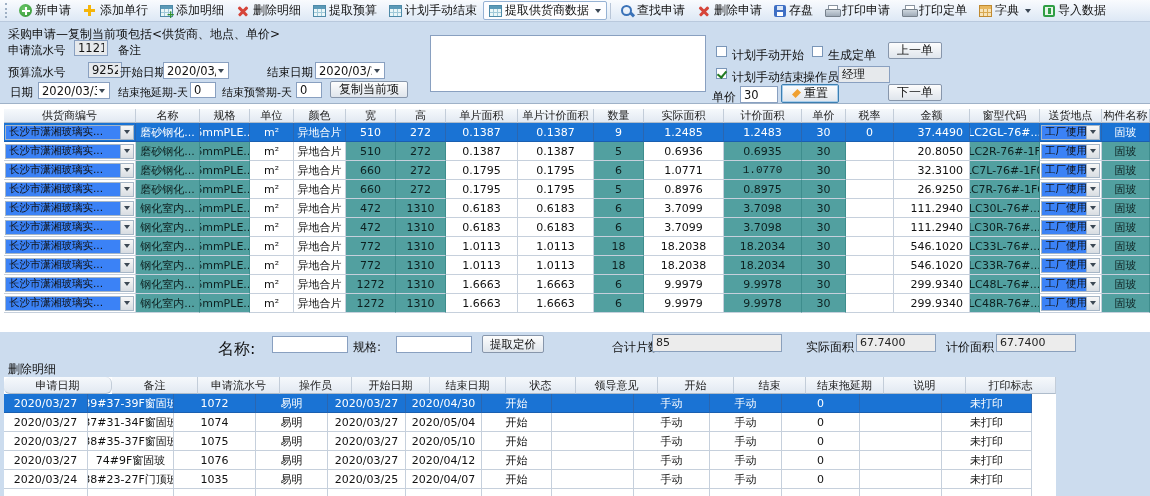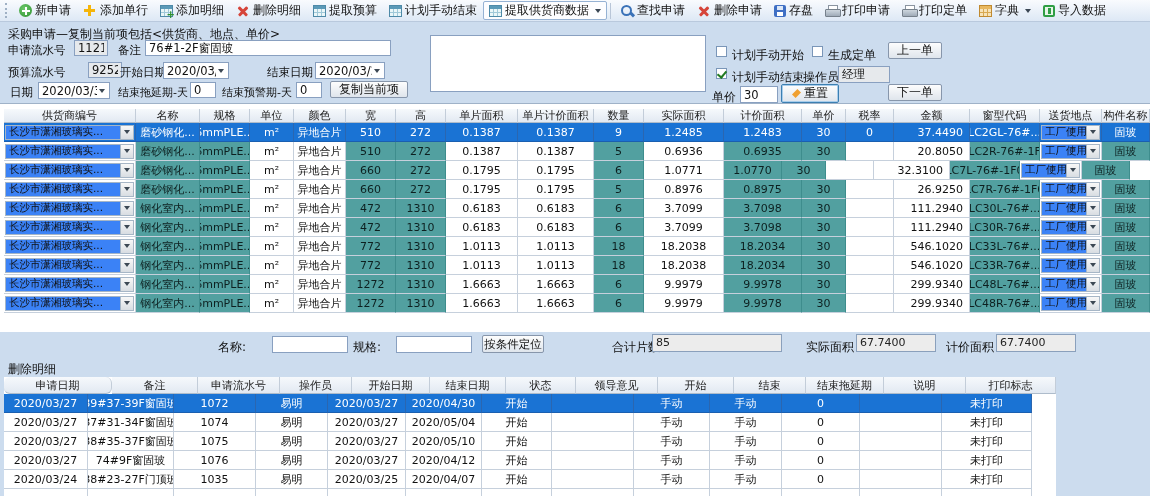--- a/index.html
+++ b/index.html
@@ -163,21 +163,20 @@
           <span>导入数据</span>
         </div></span>
   </div>
 
   <div class="form-panel">
     <div class="flabel" style="left:8px;top:4px;font-size:12px;">采购申请—复制当前项包括&lt;供货商、地点、单价&gt;</div>
 
     <div class="flabel" style="left:8px;top:21px;">申请流水号</div>
     <input class="field gray" style="left: 74px; top: 18px; width: 34px; height: 16px;" value="1121">
     <div class="flabel" style="left:118px;top:21px;">备注</div>
-    <input class="field" style="left: 145px; top: 18px; width: 246px; height: 16px;" value="76#1-2F窗固玻">
     <textarea class="notes-area" style=""></textarea>
 
     <div class="flabel" style="left:8px;top:43px;">预算流水号</div>
     <input class="field gray" style="left: 74px; top: 40px; width: 34px; height: 16px; margin-left: 14px;" value="9252">
     <div class="flabel" style="left:120px;top:43px;">开始日期</div>
     <div class="datebox" style="left:163px;top:40px;width:66px;height:17px;">
       <span class="dval">2020/03/21</span>
       <span class="dd-caret"></span>
     </div>
     <div class="flabel" style="left:267px;top:43px;">结束日期</div>
@@ -320,21 +319,21 @@
           <div class="cell teal" style="width: 64px;">磨砂钢化...</div>
           <div class="cell teal" style="width: 50px;">6mmPLE...</div>
           <div class="cell white" style="width: 44px;">m²</div>
           <div class="cell white" style="width: 52px;">异地合片</div>
           <div class="cell teal" style="width: 50px;">660</div>
           <div class="cell teal" style="width: 50px;">272</div>
           <div class="cell white" style="width: 72px;">0.1795</div>
           <div class="cell white" style="width: 76px;">0.1795</div>
           <div class="cell teal" style="width: 50px;">6</div>
           <div class="cell white" style="width: 80px;">1.0771</div>
-          <div class="cell teal" style="width: 58px;">1.0770</div>
+          <div class="cell teal" style="width: 78px; font-family: Liberation Mono, monospace;">1.0770</div>
           <div class="cell teal" style="width: 44px;">30</div>
           <div class="cell white" style="width: 48px;"></div>
           <div class="cell white right" style="width: 76px;">32.3100</div>
           <div class="cell teal" style="width: 70px;">LC7L-76#-1F0</div>
           <div class="cell white combo-cell" style="width: 62px;">
             <div class="combo">
               <span class="combo-text">工厂使用</span>
               <div class="combo-btn">
                 <span class="tri"></span>
               </div>
@@ -577,25 +576,25 @@
                 <span class="tri"></span>
               </div>
             </div>
           </div>
           <div class="cell teal" style="width: 48px;">固玻</div>
         </div>
       </div>
   </div>
 
   <div class="filter-bar">
-    <div class="flabel" style="left:218px;top:7px;font-size:12px;">名称:</div>
+    <div class="flabel" style="left:218px;top:7px;font-size:16px;">名称:</div>
     <input class="field" style="left: 272px; top: 4px; width: 76px; height: 17px;">
     <div class="flabel" style="left:353px;top:7px;font-size:12px;">规格:</div>
     <input class="field" style="left: 396px; top: 4px; width: 76px; height: 17px;">
-    <div class="btn" style="left:482px;top:3px;width:62px;height:18px;font-size:11.5px;">按条件定位</div>
+    <div class="btn" style="left:482px;top:3px;width:62px;height:18px;font-size:11.5px;">提取定价</div>
     <div class="flabel" style="left:612px;top:7px;font-size:12px;">合计片数</div>
     <div class="robox" style="left:652px;top:2px;width:130px;height:18px;">85</div>
     <div class="flabel" style="left:806px;top:7px;font-size:12px;">实际面积</div>
     <div class="robox" style="left:856px;top:2px;width:80px;height:18px;">67.7400</div>
     <div class="flabel" style="left:946px;top:7px;font-size:12px;">计价面积</div>
     <div class="robox" style="left:996px;top:2px;width:80px;height:18px;">67.7400</div>
   </div>
 
   <div class="orders-panel">
     <div class="orders-label">删除明细</div>

